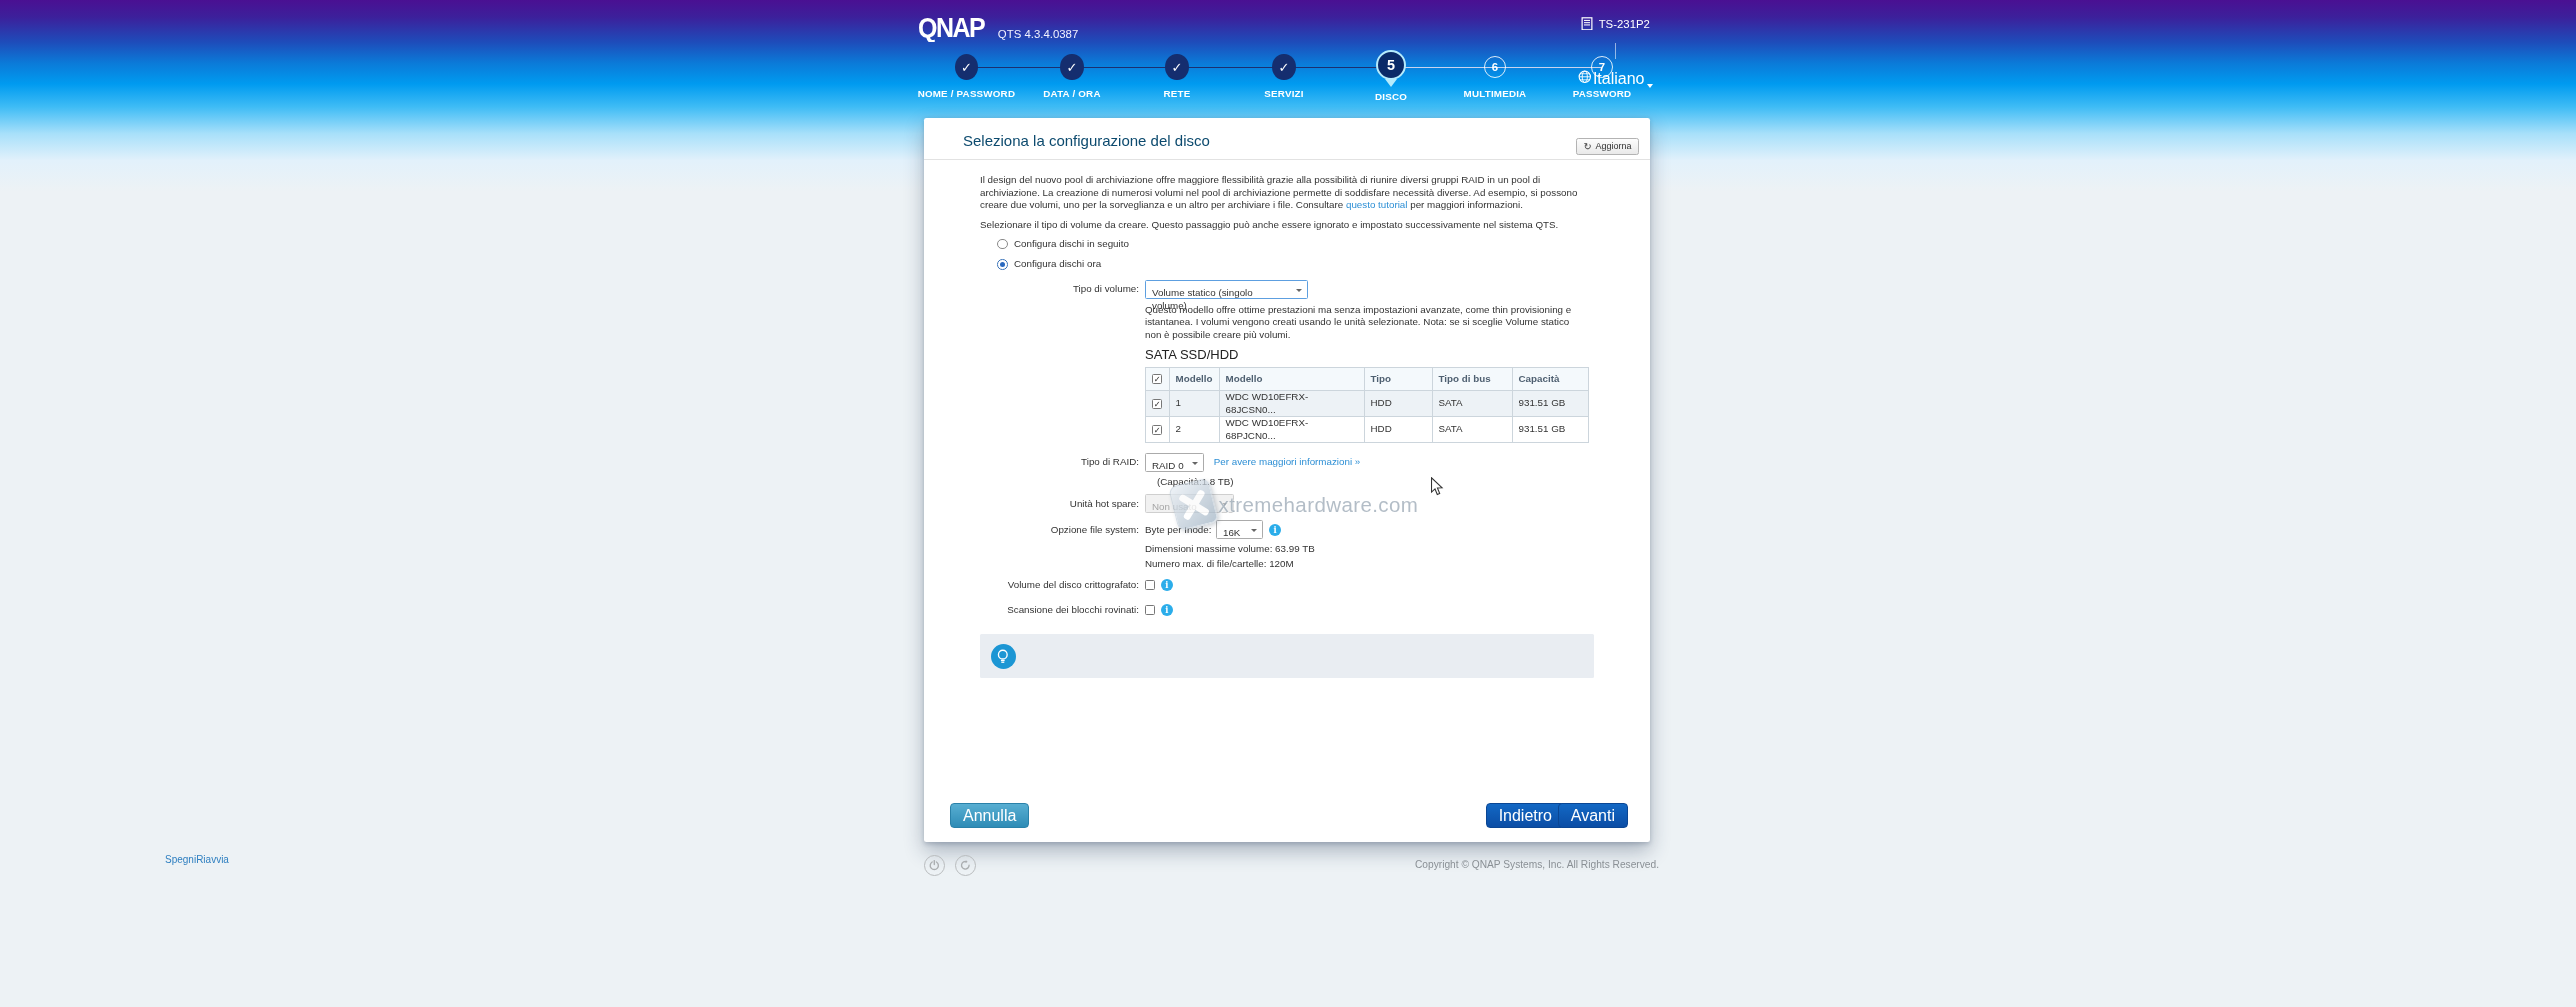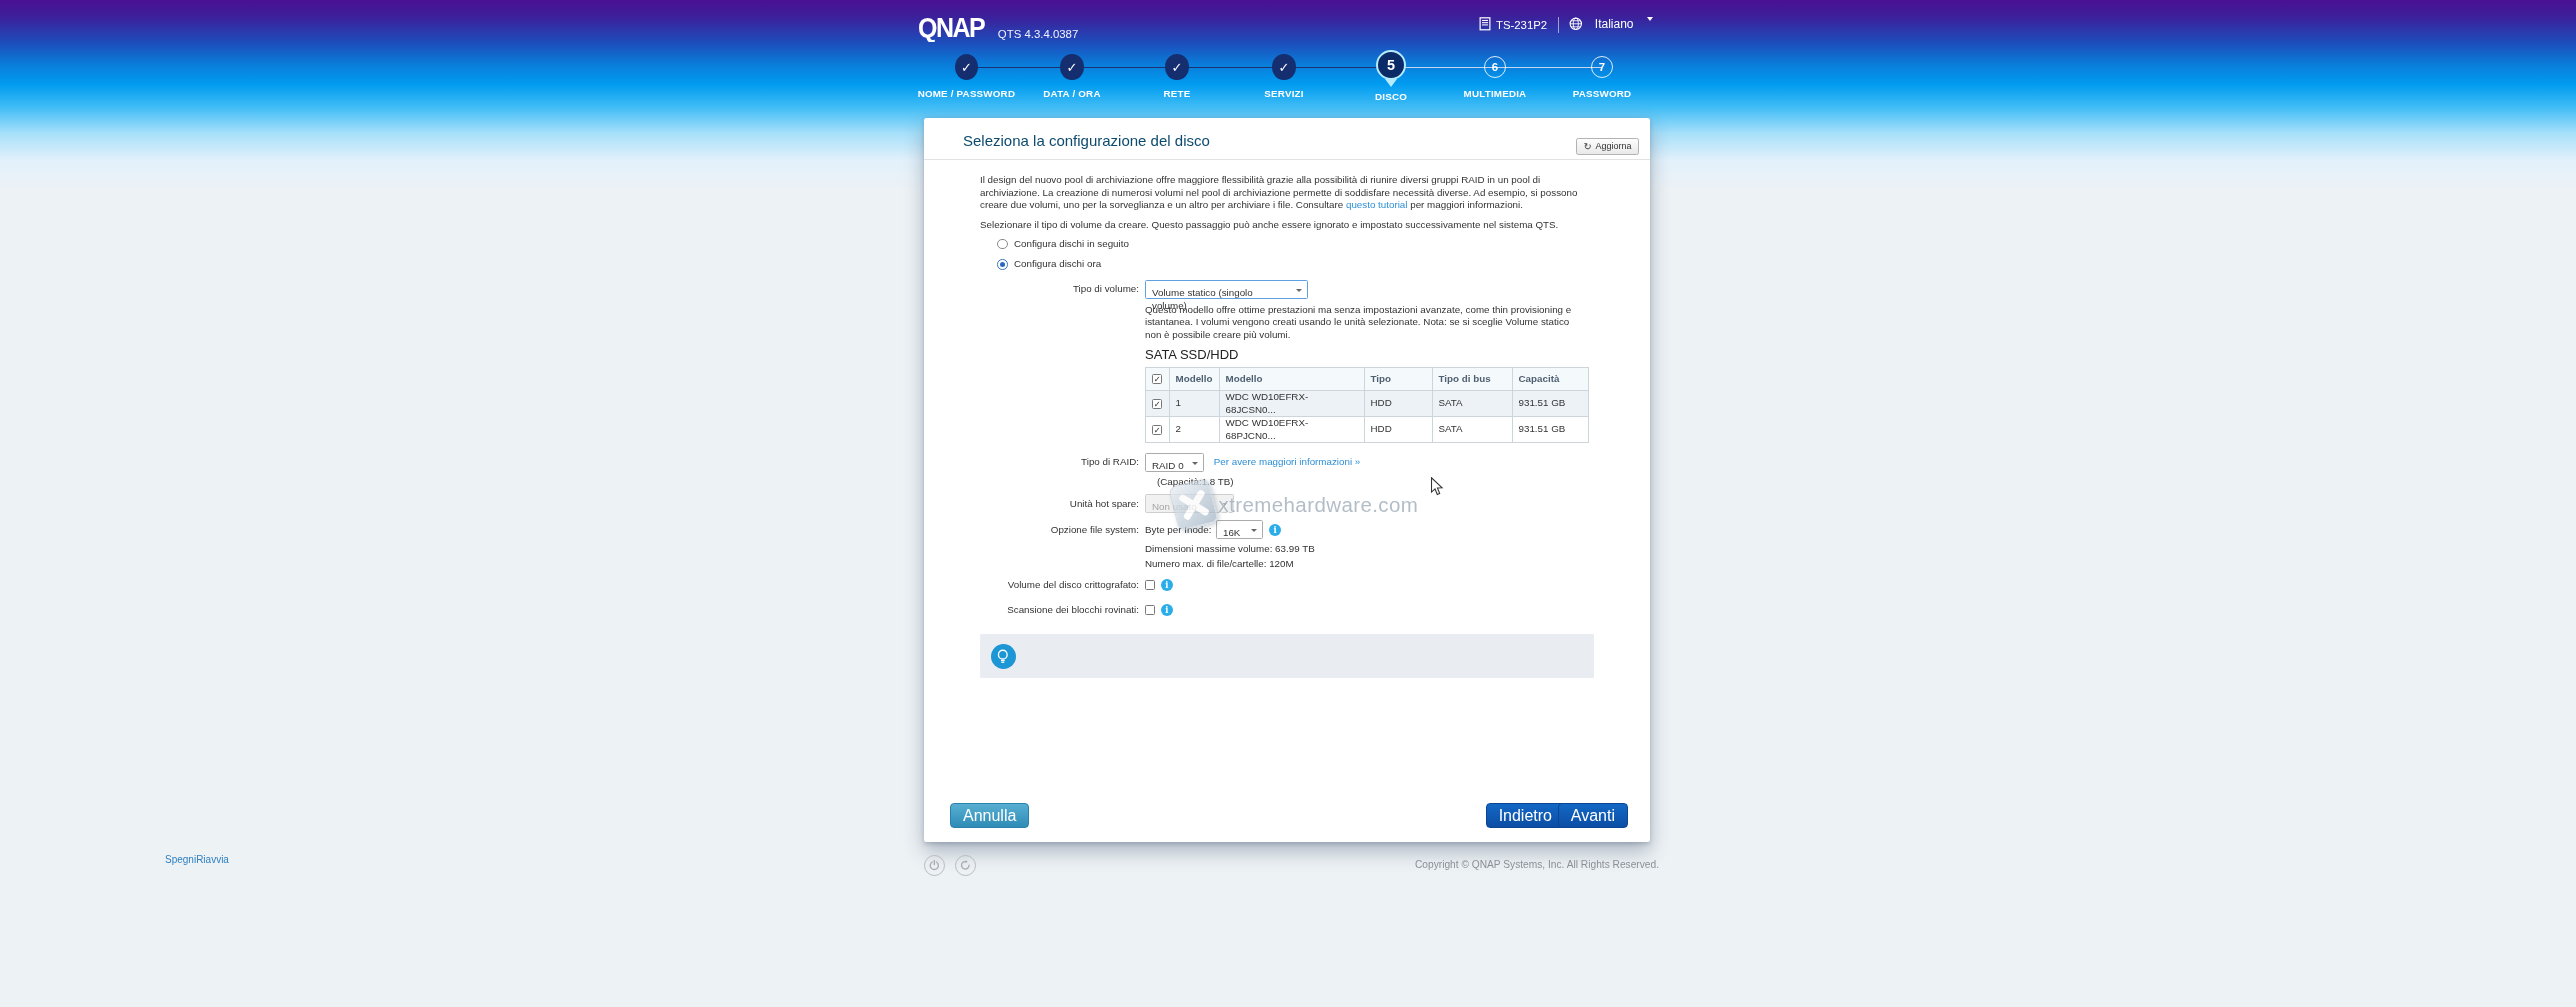--- a/index.html
+++ b/index.html
@@ -19,24 +19,24 @@
   }
 
   
   .top-header { position:absolute; left:924px; top:13.6px; width:726px; height:30px; color:#fff; }
   .brand { position:absolute; left:-6px; top:0; display:flex; align-items:flex-end; }
   .qnap-logo {
     font-size:25px; font-weight:800; letter-spacing:-1.5px;
     transform:scaleY(1.08); transform-origin:bottom left; color:#fff;
   }
   .qts-version { font-size:11.4px; margin-left:13.6px; margin-bottom:2.3px; color:#f2f2ff; }
-  .header-right { position:absolute; right:-3px; top:3px; display:flex; align-items:center; gap:10.6px; }
+  .header-right { position:absolute; right:-3px; top:3px; display:flex; align-items:center; gap:10.6px;flex-direction:column; }
   .device-chip { display:flex; align-items:center; gap:5.3px; font-size:11.4px; cursor:default; }
   .v-divider { width:0.8px; height:16.7px; background:rgba(255,255,255,.55); }
-  .lang-chip { display:flex; align-items:flex-start; gap:12px; font-size:12px; }
+  .lang-chip { display:flex; align-items:flex-end; gap:1px; font-size:16px; }
   .caret-down { width:0; height:0; border-left:3.8px solid transparent; border-right:3.8px solid transparent; border-top:4.5px solid #fff; margin-left:1.5px; }
 
   
   .stepper { position:absolute; left:924px; top:53px; width:726px; height:53px; }
   .conn { position:absolute; top:13.6px; height:1.5px; }
   .conn.done { background:#1c2f70; }
   .conn.todo { background:#c9d2ee; }
   .step { position:absolute; width:106px; text-align:center; }
   .step .node-wrap { height:30px; display:flex; align-items:flex-start; justify-content:center; }
   .node-done {

